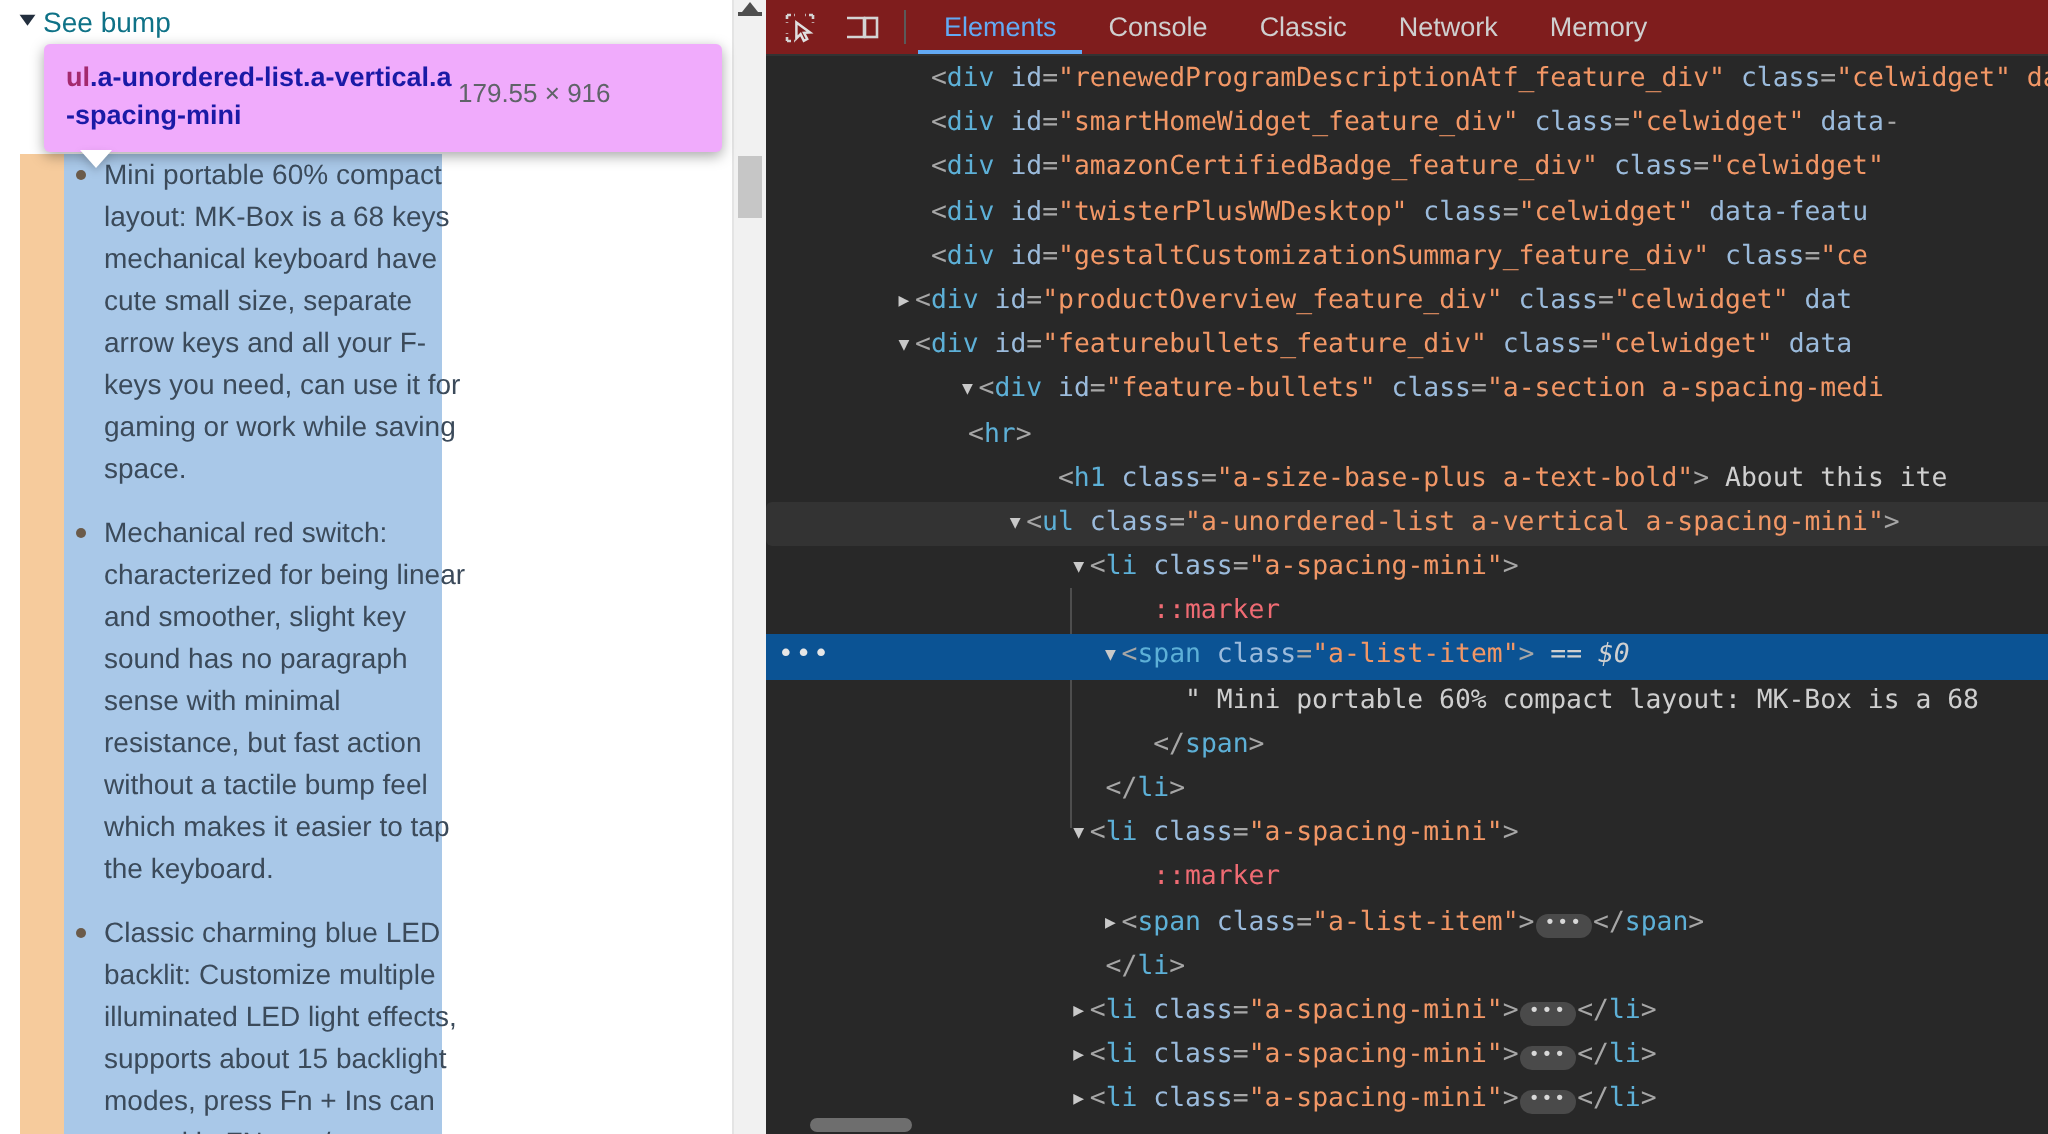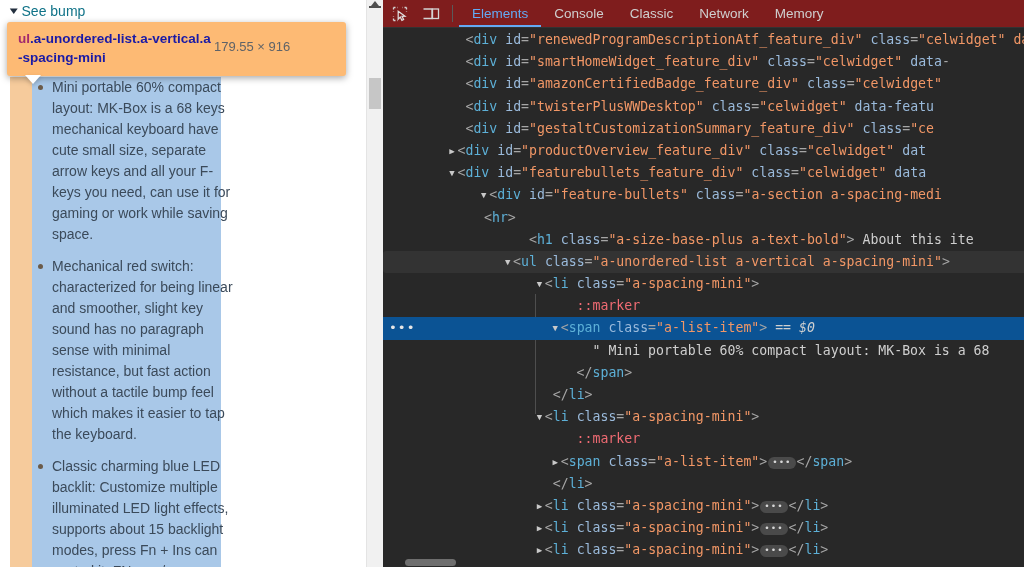--- a/index.html
+++ b/index.html
@@ -253,23 +253,23 @@
     position: absolute;
     left: 22px; top: 2px;
     width: 51px; height: 7px;
     background: #6e6e6e;
     border-radius: 4px;
   }
 
   
   #inspect-tooltip {
     position: absolute;
-    left: 7px; top: 22px;
+    left: 22px; top: 22px;
     width: 318px;
-    background: #fdba74;
+    background: #f0abfc;
     border-radius: 3px;
     box-shadow: 0 2px 7px rgba(0,0,0,0.35);
     padding: 7px 10px 9px 11px;
     display: flex;
     align-items: flex-start;
     font-family: "Liberation Sans", sans-serif;
     z-index: 40;
   }
   #inspect-tooltip .sel {
     font-size: 13.5px;

